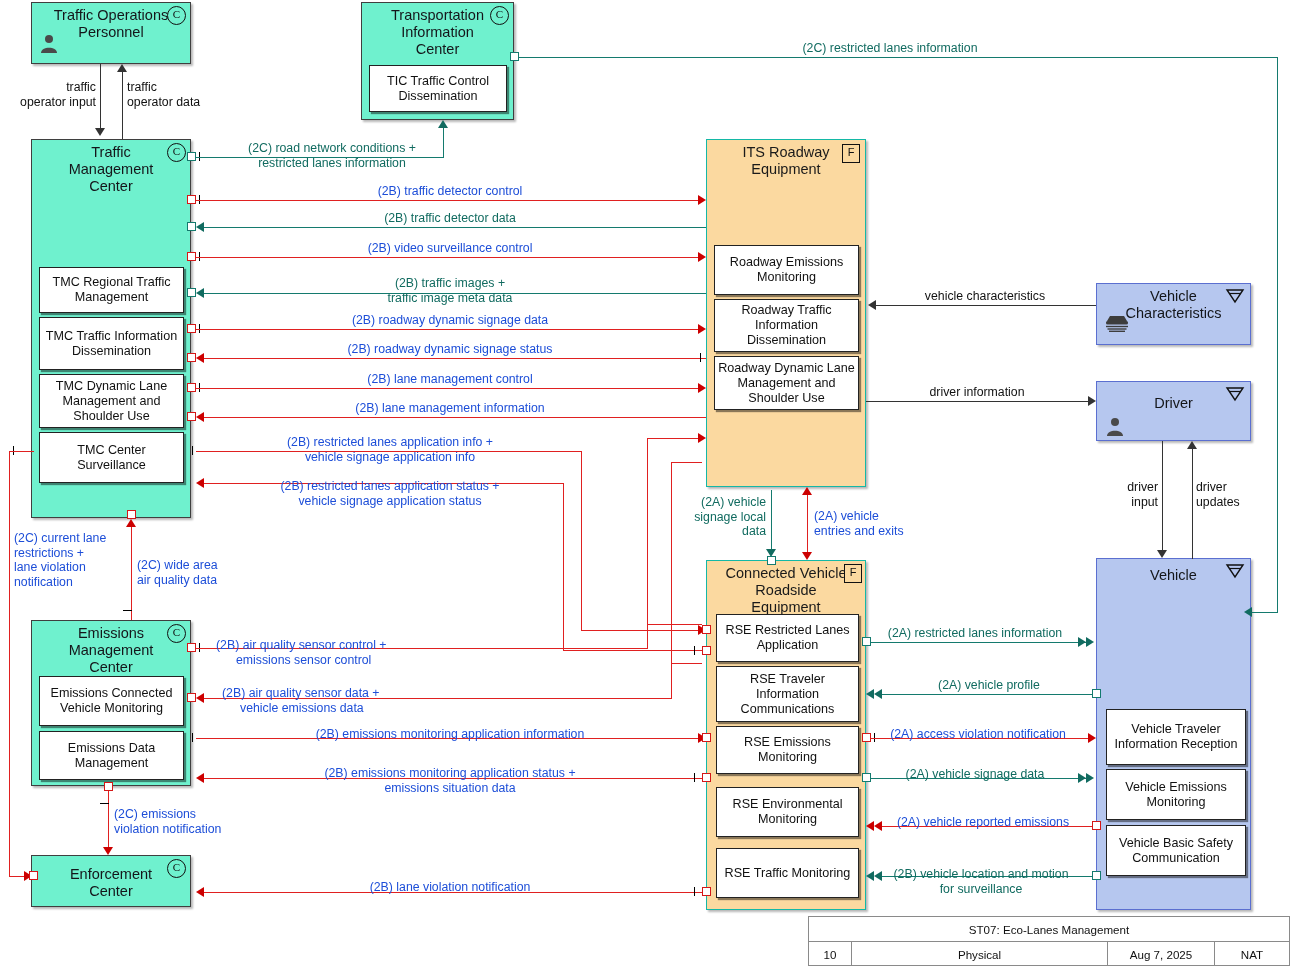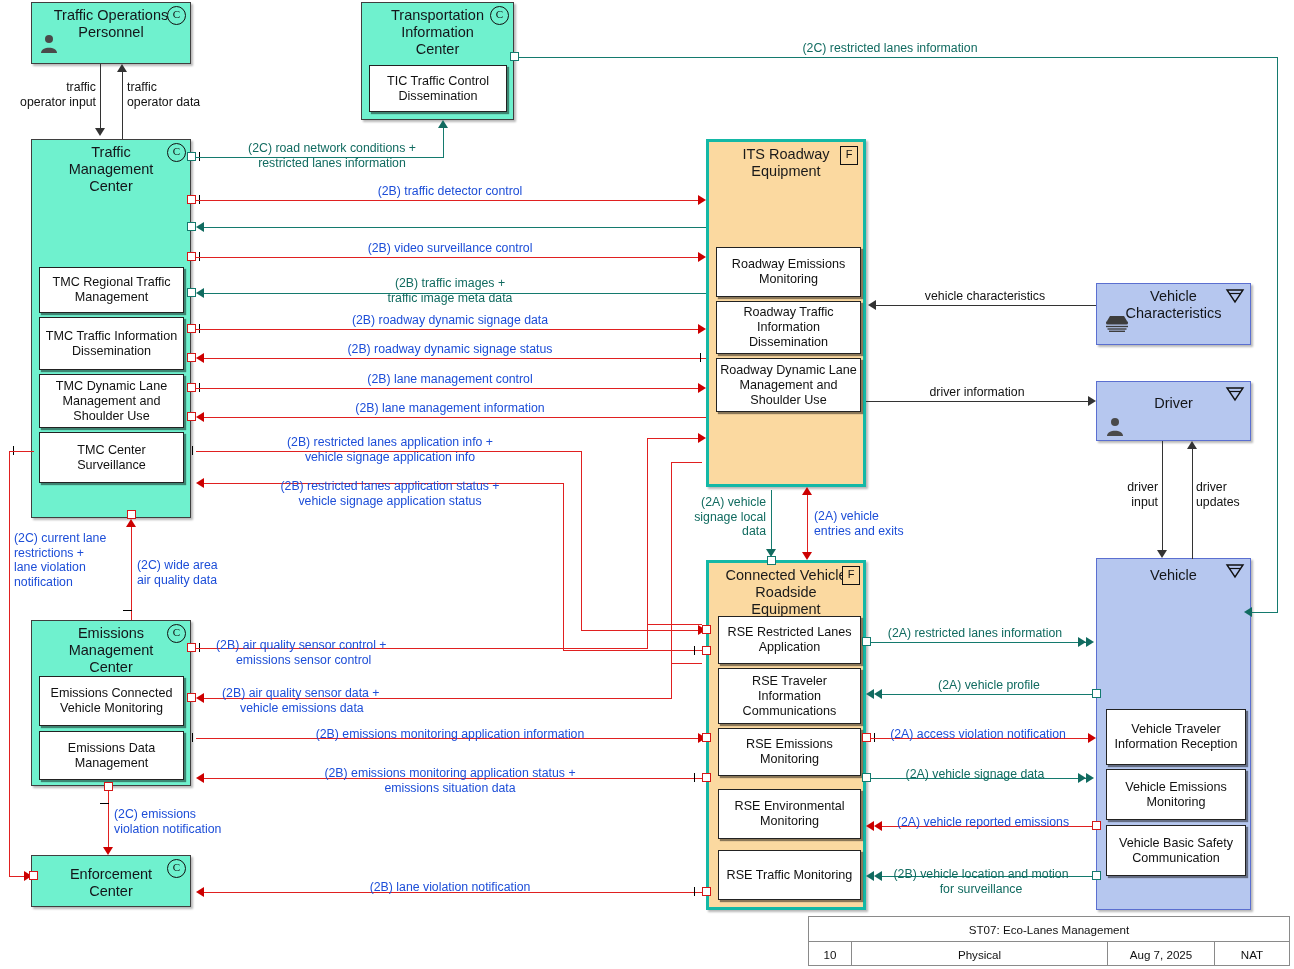--- a/index.html
+++ b/index.html
@@ -1,21 +1,21 @@
 <!DOCTYPE html>
 <html><head>
 <meta charset="utf-8">
 <style>
   html,body{margin:0;padding:0;background:#ffffff;}
   body{font-family:"Liberation Sans",sans-serif;-webkit-font-smoothing:antialiased;}
   #canvas{position:relative;width:1294px;height:969px;overflow:hidden;background:#fff;}
 
   .node{position:absolute;box-sizing:border-box;box-shadow:2px 2px 2px rgba(0,0,0,.28);}
   .node.center{background:#6ff1ce;border:1px solid #3f3f3f;}
-  .node.field{background:#fbd9a0;border:3px solid #14b8a6;}
+  .node.field{background:#fbd9a0;border:1px solid #14b8a6;}
   .node.vehicle{background:#b6c7ef;border:1.6px solid #5b6fd0;}
 
   .node-title{position:absolute;left:0;right:0;top:4px;text-align:center;
     font-size:14.5px;color:#14161a;line-height:17px;padding:0 16px;box-sizing:border-box;}
   .node.field .node-title{color:#1a1a1a;}
 
   .sub{position:absolute;box-sizing:border-box;background:#ffffff;border:1.4px solid #222;
     box-shadow:2px 2px 1px rgba(0,0,0,.45);display:flex;align-items:center;justify-content:center;
     text-align:center;font-size:12.6px;line-height:15px;color:#111;padding:1px 3px;}
 
@@ -219,20 +219,21 @@
 
   <div class="port red" style="left:187px;top:195px;"></div>
   <div class="tick red" style="left:199px;top:195px;"></div>
   <div class="ln h red" style="left:196px;top:200px;width:502px;"></div>
   <div class="arw r-red" style="left:698px;top:195px;"></div>
   <div class="lbl red c" style="left:240px;top:184px;width:420px;">(2B) traffic detector control</div>
 
   <div class="port teal" style="left:187px;top:222px;"></div>
   <div class="ln h teal" style="left:204px;top:227px;width:502px;"></div>
   <div class="arw l-teal" style="left:196px;top:222px;"></div>
+  <div class="lbl teal c" style="left:240px;top:211px;width:420px;">(2B) traffic detector data</div>
 
   <div class="port red" style="left:187px;top:252px;"></div>
   <div class="tick red" style="left:199px;top:252px;"></div>
   <div class="ln h red" style="left:196px;top:257px;width:502px;"></div>
   <div class="arw r-red" style="left:698px;top:252px;"></div>
   <div class="lbl red c" style="left:240px;top:241px;width:420px;">(2B) video surveillance control</div>
 
   <div class="port teal" style="left:187px;top:288px;"></div>
   <div class="ln h teal" style="left:204px;top:293px;width:502px;"></div>
   <div class="arw l-teal" style="left:196px;top:288px;"></div>

